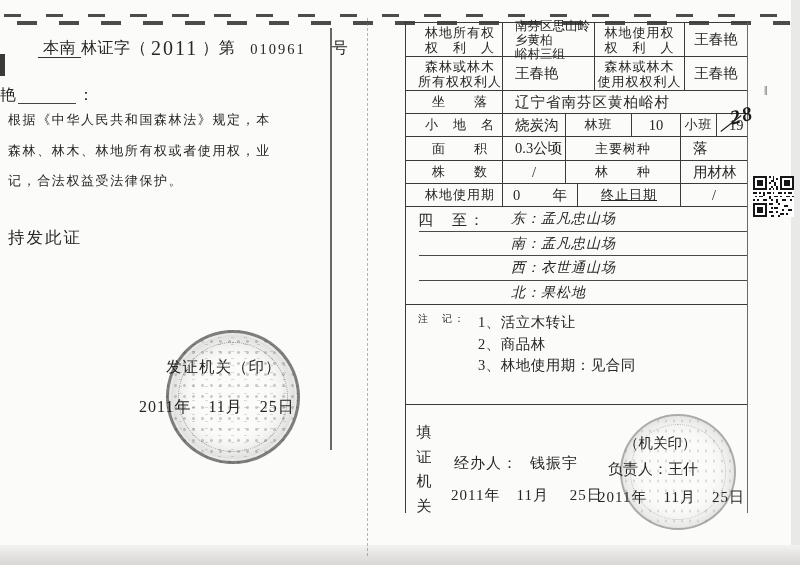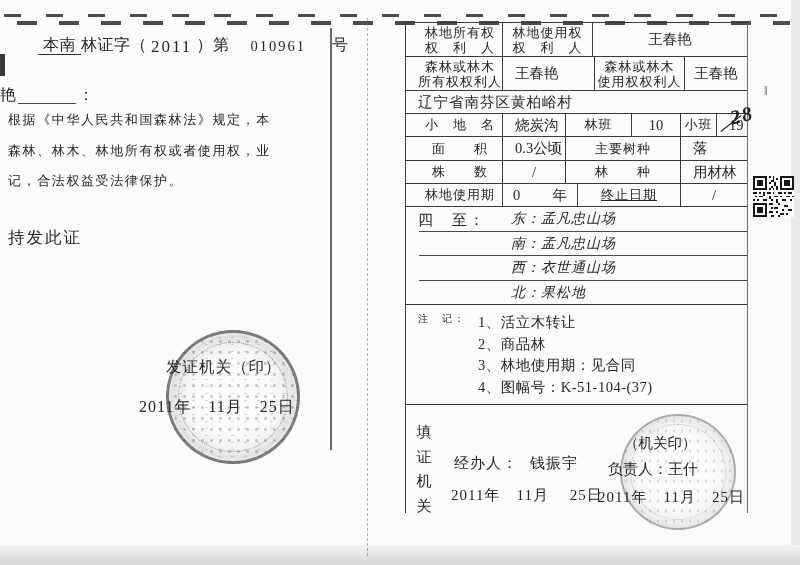--- a/index.html
+++ b/index.html
@@ -24,22 +24,22 @@
     background-position:0 1px,6px 8px;
     background-repeat:no-repeat;}
 
   
   .page-divider{position:absolute;left:330px;top:28px;width:2px;height:422px;background:rgba(55,55,55,.75);}
   .fold-line{position:absolute;left:367px;top:18px;height:538px;width:0;border-left:1px dashed rgba(120,120,120,.55);}
 
   
   .serial-line{position:absolute;left:38px;top:35px;font-size:16px;white-space:nowrap;letter-spacing:.5px;}
   .serial-line .hw{border-bottom:1.5px solid #333;padding:0 5px 1px;}
-  .serial-line .yr{font-size:17px;position:relative;top:2px;letter-spacing:2px;margin:0 4px;}
-  .serial-line .num{font-size:14.5px;letter-spacing:2px;margin-left:21px;position:relative;top:1px;}
+  .serial-line .yr{font-size:20px;position:relative;top:2px;letter-spacing:2px;margin:0 4px;}
+  .serial-line .num{font-size:14.5px;letter-spacing:2px;margin-left:15px;position:relative;top:1px;}
   .serial-line .hao{margin-left:26px;}
   .salutation{position:absolute;left:0;top:85px;font-size:16px;}
   .salutation .blank{display:inline-block;width:58px;border-bottom:1.3px solid #444;height:14px;vertical-align:middle;margin:0 2px;}
   .body-text{position:absolute;left:8px;top:105px;font-size:13px;line-height:30.5px;letter-spacing:1.6px;white-space:nowrap;}
   .closing{position:absolute;left:8px;top:227px;font-size:16.5px;letter-spacing:2px;}
   .issuer{position:absolute;left:166px;top:357px;font-size:15.5px;letter-spacing:1px;z-index:3;}
   .issue-date{position:absolute;left:139px;top:397px;font-size:16px;letter-spacing:1px;z-index:3;}
   .seal{border-radius:50%;}
   .seal-left{position:absolute;left:166px;top:330px;width:128px;height:128px;z-index:2;
     border:3px solid rgba(48,48,48,.62);
@@ -131,35 +131,38 @@
 
   <div class="seal seal-left"></div>
   <div class="issuer">发证机关（印）</div>
   <div class="issue-date">2011年　11月　25日</div>
 
   <div class="cert-table">
 
     <div class="trow r1">
       <div class="tc br w-a lbl two">林地所有权
 权　利　人</div>
+      <div class="tc br w-b two left-al" style="font-size:12.5px;line-height:14px;">南芬区思山岭乡黄柏
+峪村三组</div>
       <div class="tc br w-c lbl two">林地使用权
 权　利　人</div>
       <div class="tc w-d val">王春艳</div>
     </div>
 
     <div class="trow r2">
       <div class="tc br w-a lbl two">森林或林木
 所有权权利人</div>
       <div class="tc br w-b val left-al">王春艳</div>
       <div class="tc br w-c lbl two">森林或林木
 使用权权利人</div>
       <div class="tc w-d val">王春艳</div>
     </div>
 
     <div class="trow r3">
+      <div class="tc br w-a lbl">坐　　落</div>
       <div class="tc w-d val left-al" style="letter-spacing:1px;">辽宁省南芬区黄柏峪村</div>
     </div>
 
     <div class="trow r4">
       <div class="tc br w-a lbl">小　地　名</div>
       <div class="tc br w-b2 val left-al">烧炭沟</div>
       <div class="tc br w-cb lbl">林班</div>
       <div class="tc br w-10 val">10</div>
       <div class="tc br w-xb lbl">小班</div>
       <div class="tc w-19 left-al val">
@@ -202,21 +205,20 @@
         <div class="four-item">北：果松地</div>
       </div>
     </div>
 
     <div class="notes-row">
       <div class="notes-label">注　记：</div>
       <div class="notes-items">
         <div>1、活立木转让</div>
         <div>2、商品林</div>
         <div>3、林地使用期：见合同</div>
-        <div>4、图幅号：K-51-104-(37)</div>
       </div>
     </div>
 
     <div class="footer-row">
       <div class="agency-vert">填
 证
 机
 关</div>
       <div class="handler-line">
         <span>经办人：</span><span class="nm">钱振宇</span>

